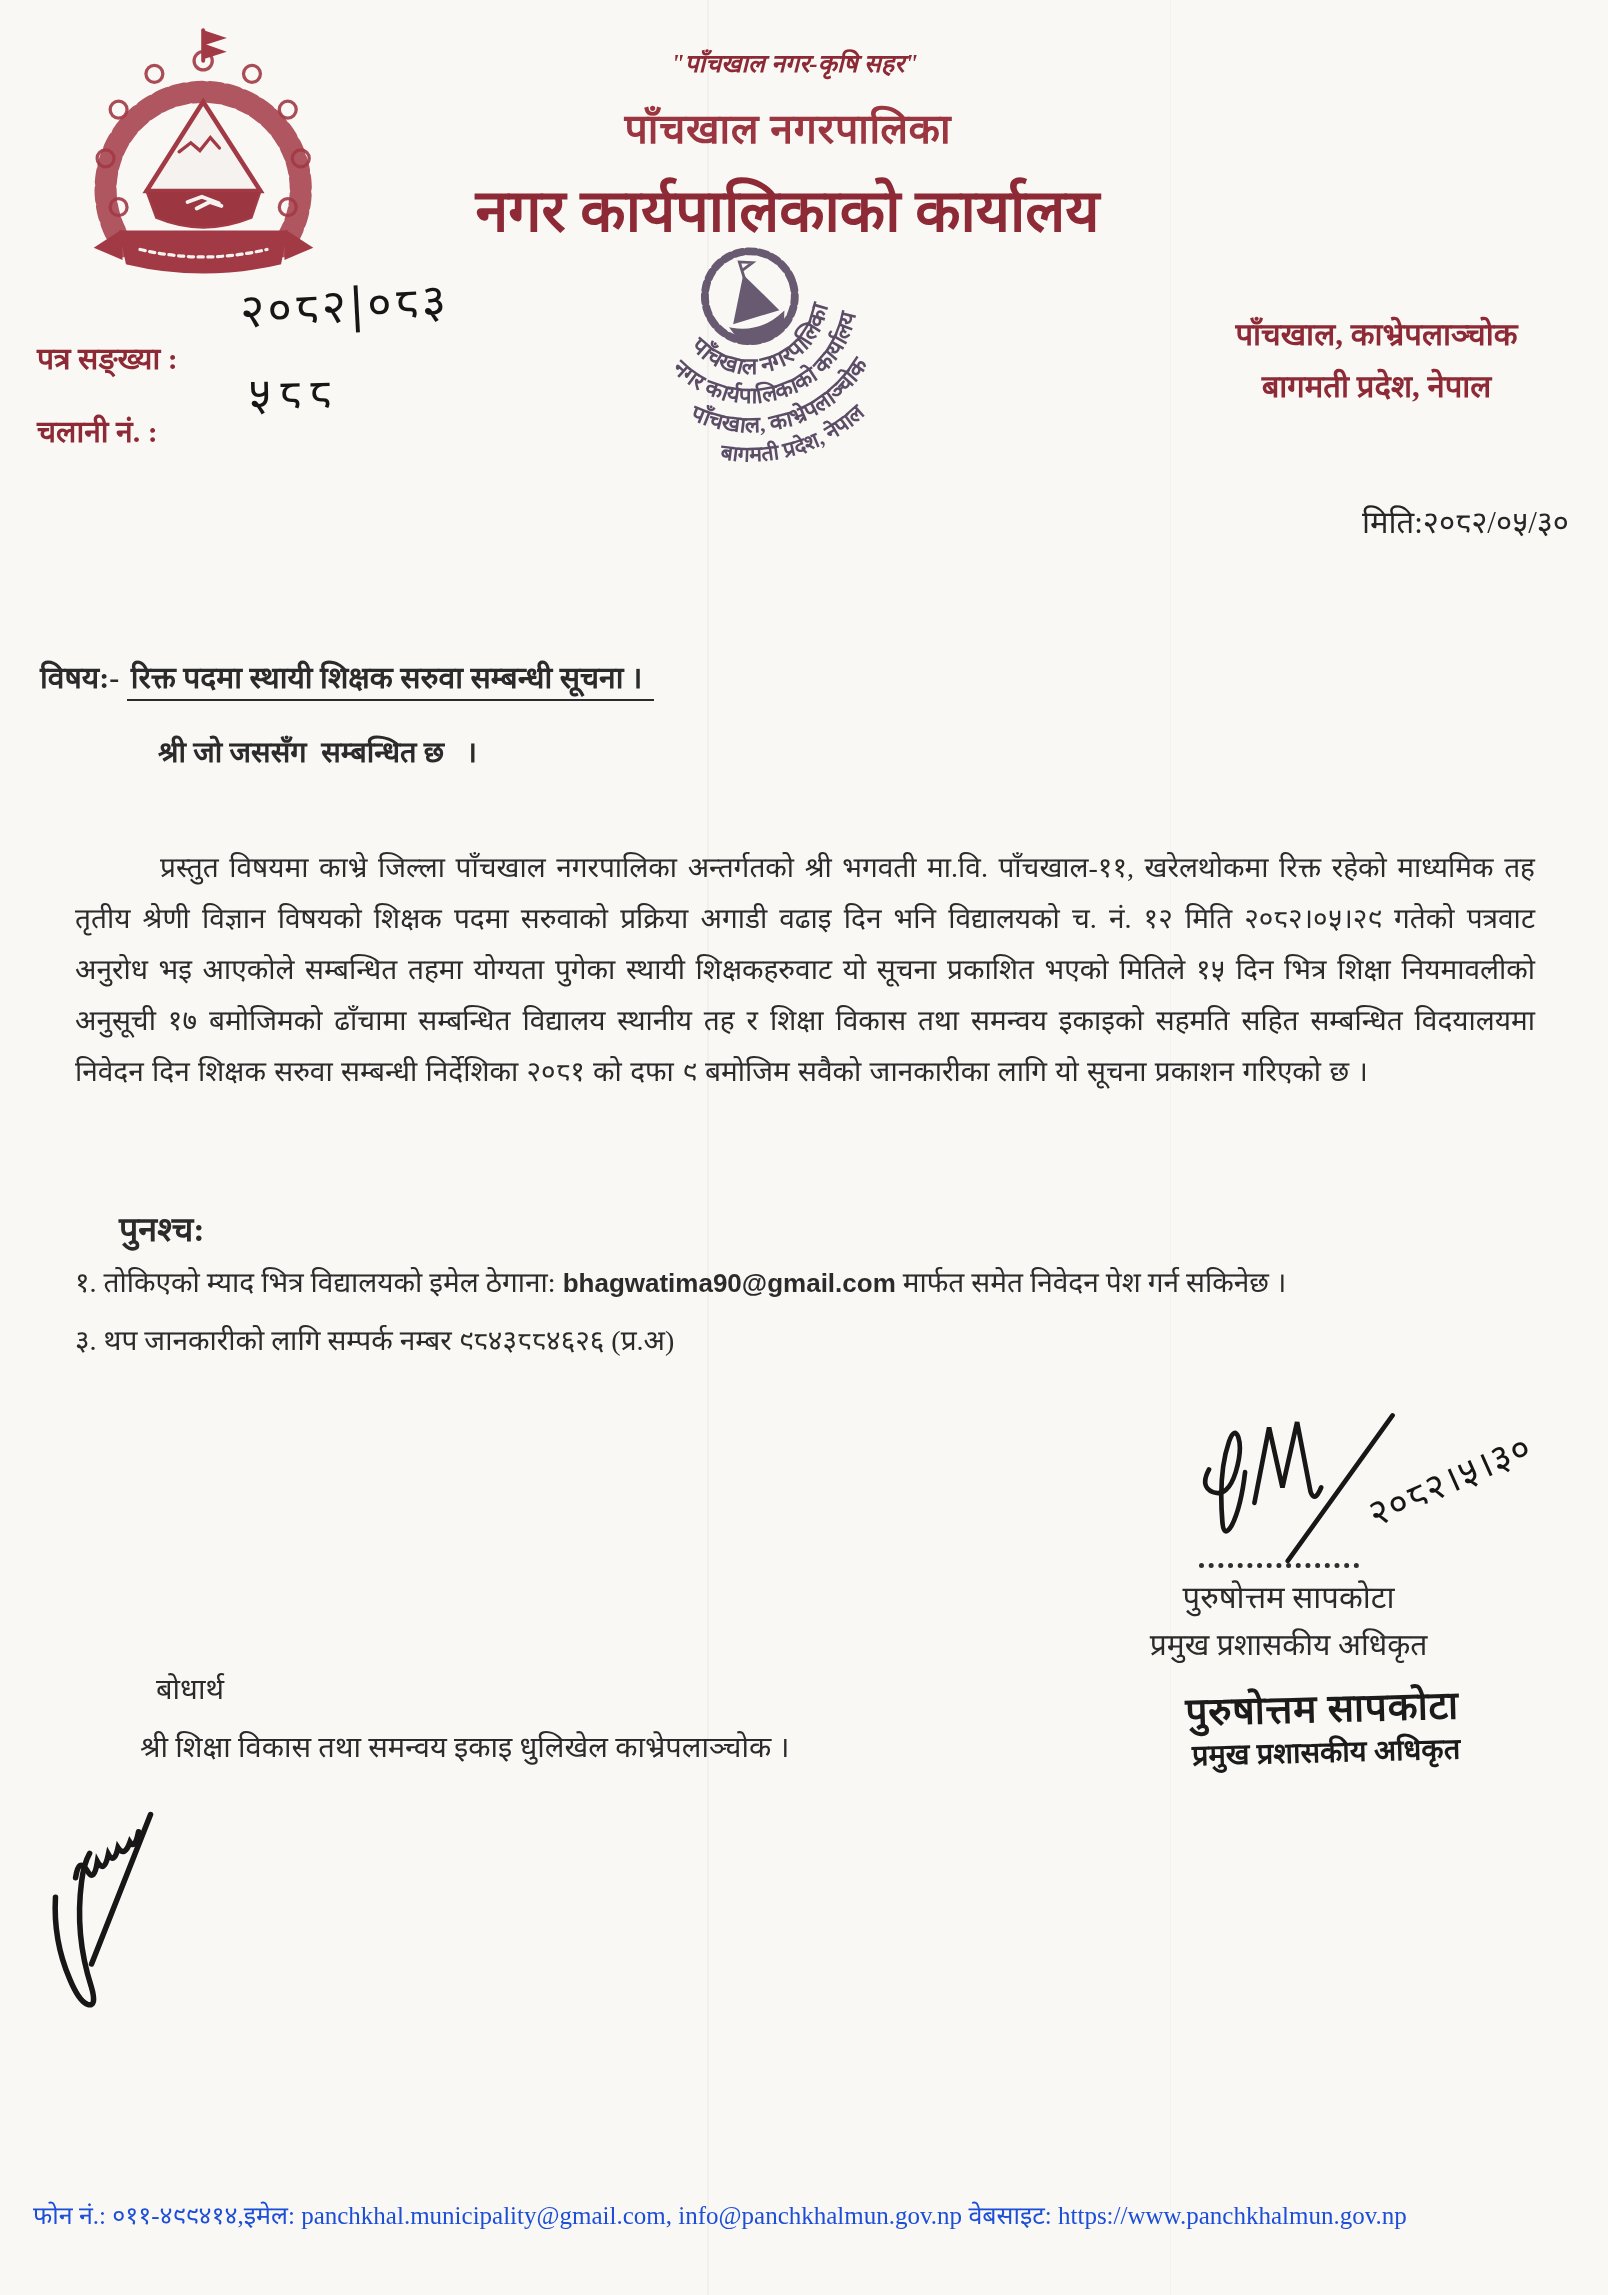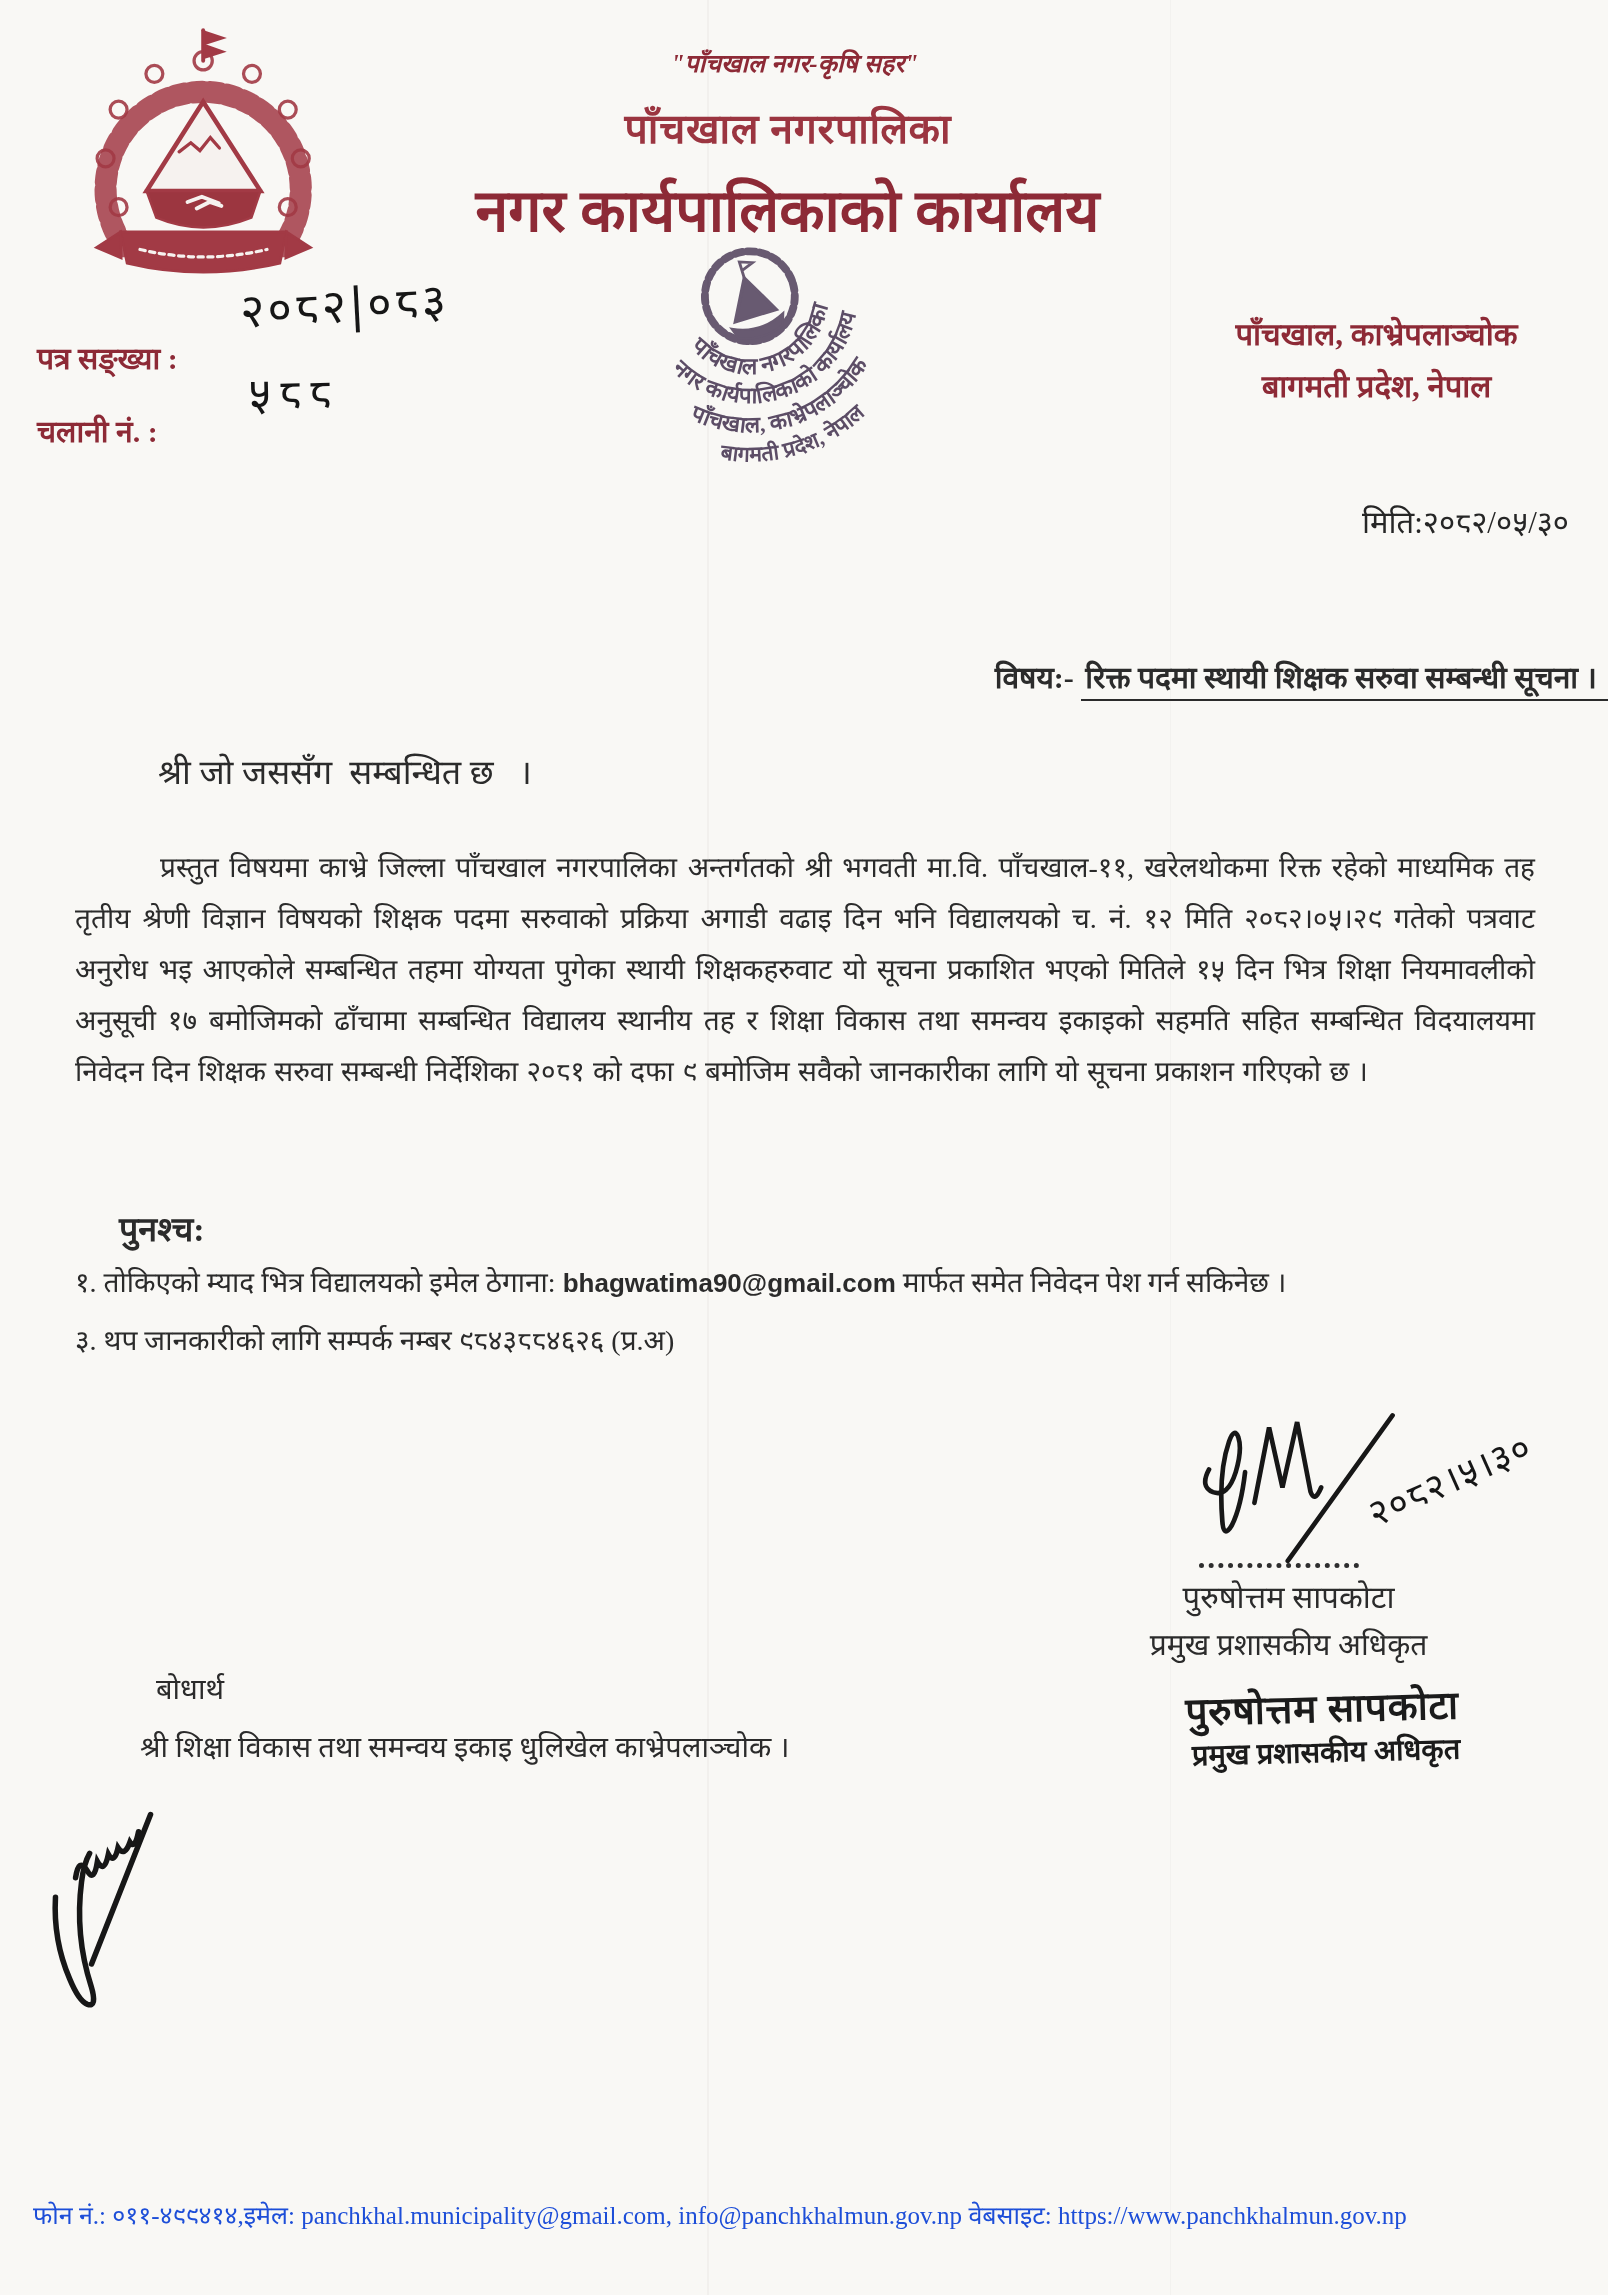--- a/index.html
+++ b/index.html
@@ -30,23 +30,23 @@
   
   .office-stamp{left:604px; top:230px; width:337px; opacity:.88; mix-blend-mode:multiply; overflow:visible;}
   .office-stamp text{font-family:"Liberation Serif",serif; font-weight:600; fill:#473655;}
   
   .addr{left:1196px; top:309px; width:361px; text-align:center;
     font-size:31px; font-weight:600; color:#8d2a36; line-height:52px;}
   .dateblock{left:955px; top:494px; width:614px; text-align:right;
     font-size:31px; line-height:57px; color:#262626;}
   
   .subject{left:0; top:656px; width:1609px; padding-left:40px; box-sizing:border-box;
-    text-align:right; font-size:30px; font-weight:600;}
+    text-align:left; font-size:30px; font-weight:600;}
   .subject .u{border-bottom:2.7px solid #2b2b2b; padding:0 12px 5.3px 4px;}
-  .salutation{left:158px; top:748px; font-size:34px; white-space:pre-wrap;}
+  .salutation{left:158px; top:731px; font-size:29px; white-space:pre-wrap;font-weight:bold;}
   
   .para{left:75px; top:842px; width:1460px; font-size:28px; line-height:51px;
     text-align:justify; text-indent:85px; word-spacing:1.3px;}
   .ps-label{left:91px; top:1205px; font-size:34px; font-weight:600;margin-left:28px;}
   .items{left:75px; top:1256px; width:1460px; font-size:28px; line-height:53px; text-align:justify;}
   .items .it{margin-bottom:4px;}
   .email{font-weight:700; font-family:"Liberation Sans","DejaVu Sans",sans-serif; font-size:26px;}
   
   .sig-scribble{left:1189px; top:1406px; width:297px; height:167px; overflow:visible;}
   .sig-date{left:1362px; top:1453px; font-size:37px; transform:rotate(-24deg); letter-spacing:1.3px;}

